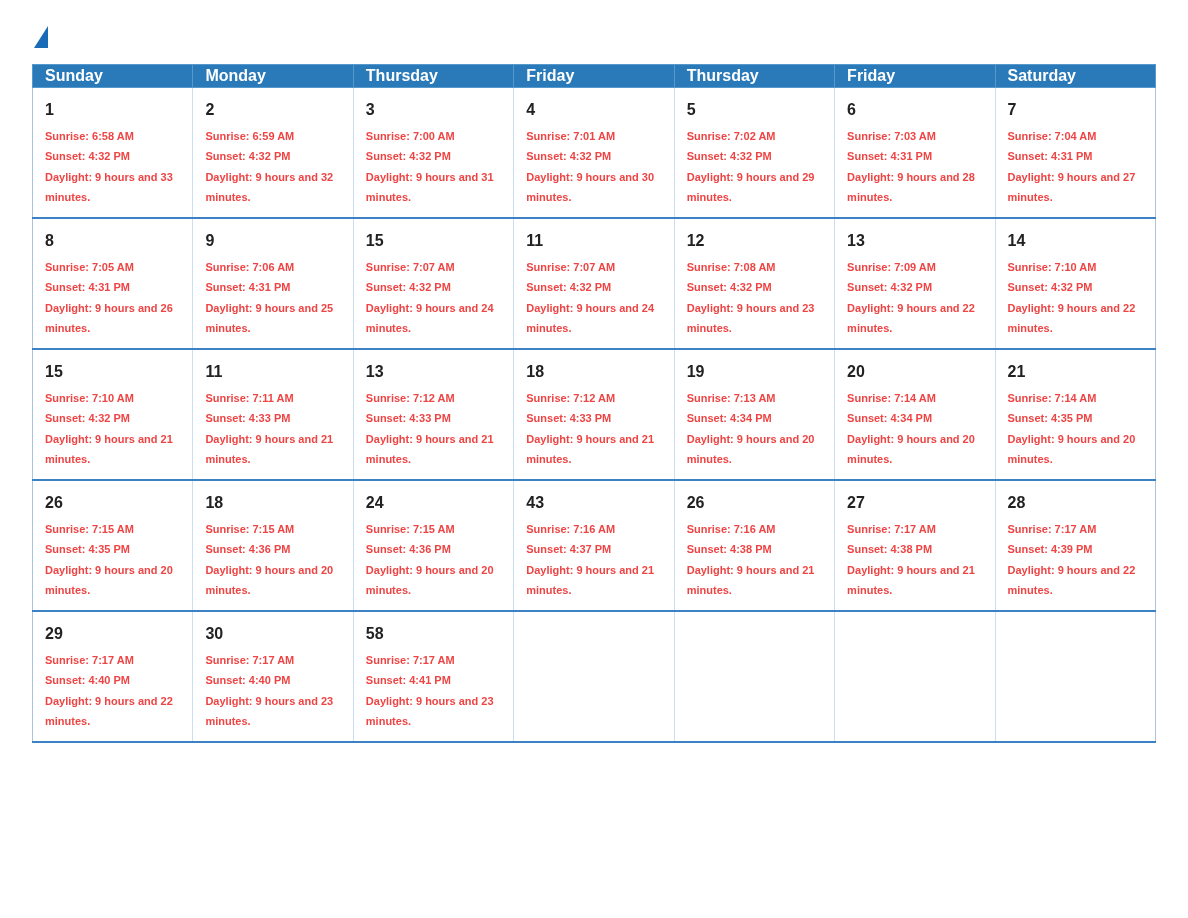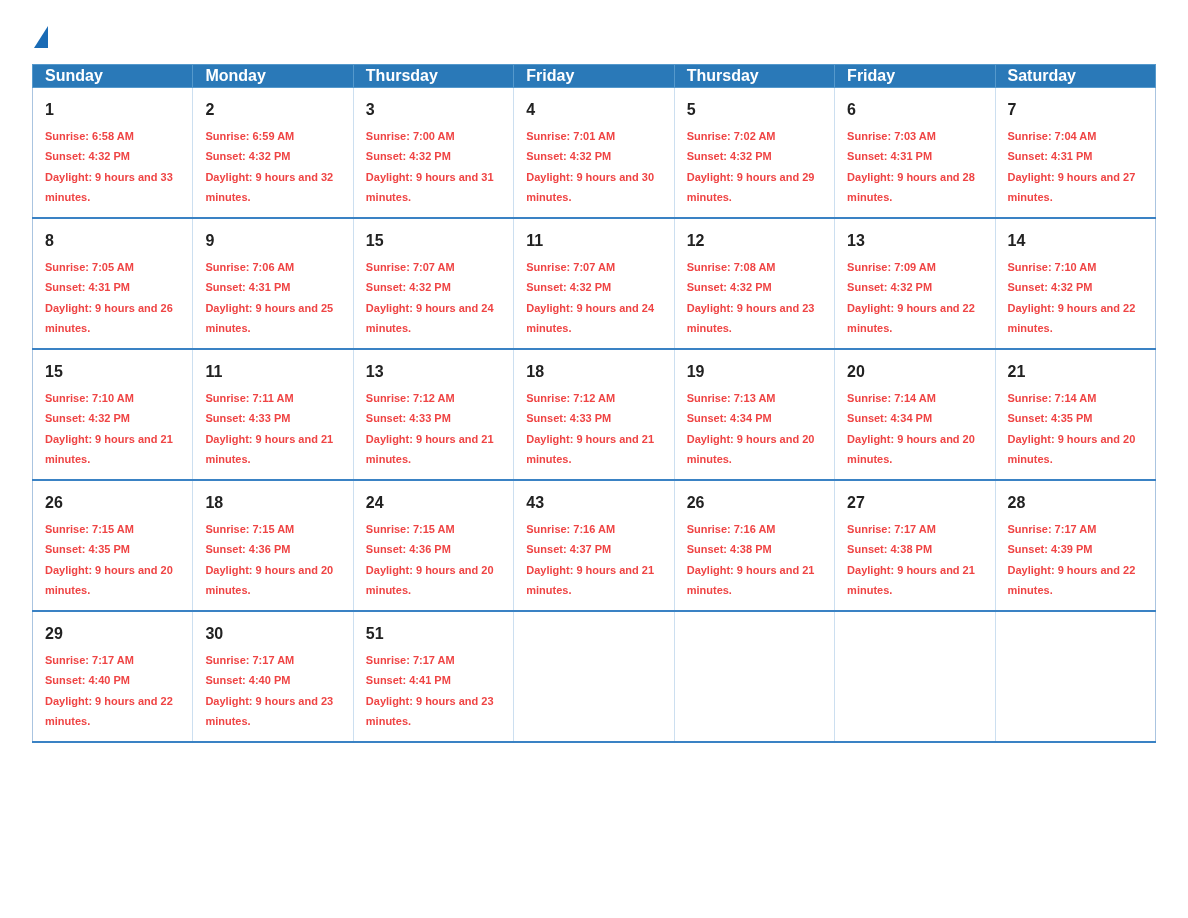--- a/index.html
+++ b/index.html
@@ -262,21 +262,21 @@
       <tr>
         <td>
         <span class="day-number">29</span>
         <span class="day-info">Sunrise: 7:17 AM<br>Sunset: 4:40 PM<br>Daylight: 9 hours and 22 minutes.</span>
       </td>
         <td>
         <span class="day-number">30</span>
         <span class="day-info">Sunrise: 7:17 AM<br>Sunset: 4:40 PM<br>Daylight: 9 hours and 23 minutes.</span>
       </td>
         <td>
-        <span class="day-number">51</span>
+        <span class="day-number">58</span>
         <span class="day-info">Sunrise: 7:17 AM<br>Sunset: 4:41 PM<br>Daylight: 9 hours and 23 minutes.</span>
       </td>
         <td class="empty-cell"></td>
         <td class="empty-cell"></td>
         <td class="empty-cell"></td>
         <td class="empty-cell"></td>
       </tr>
     </tbody>
 </table>
 

